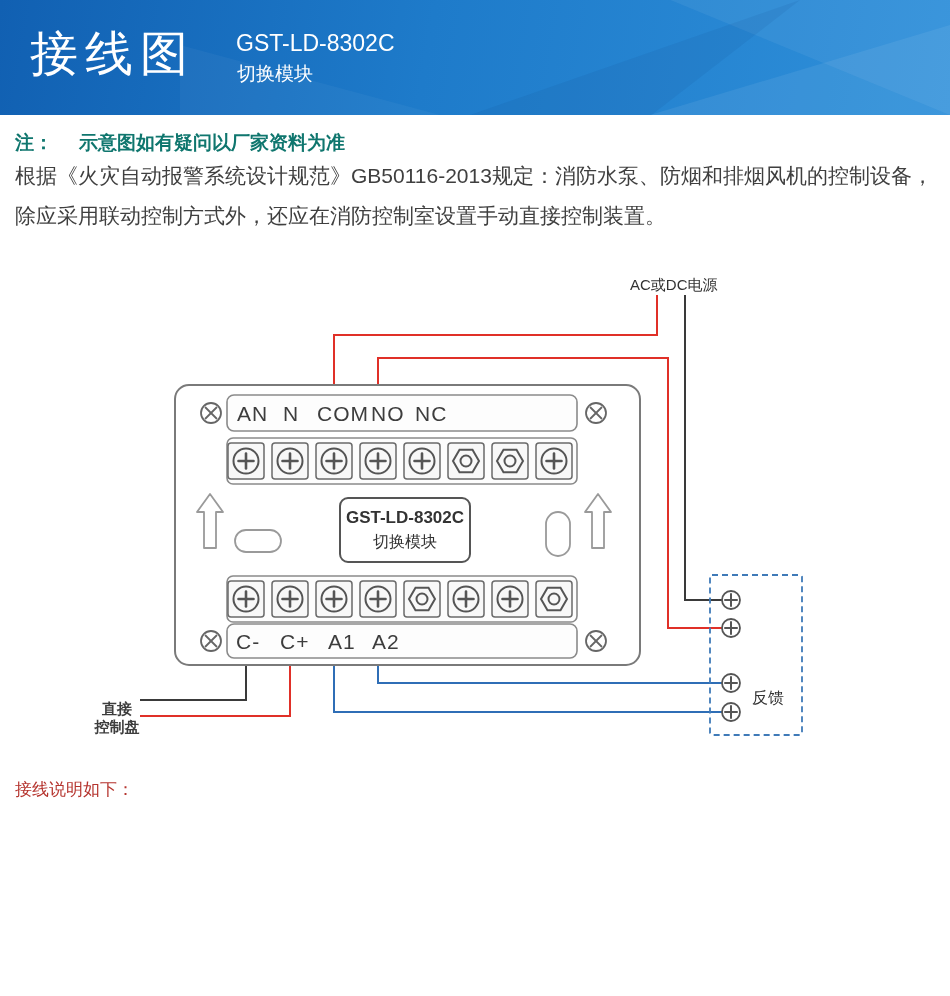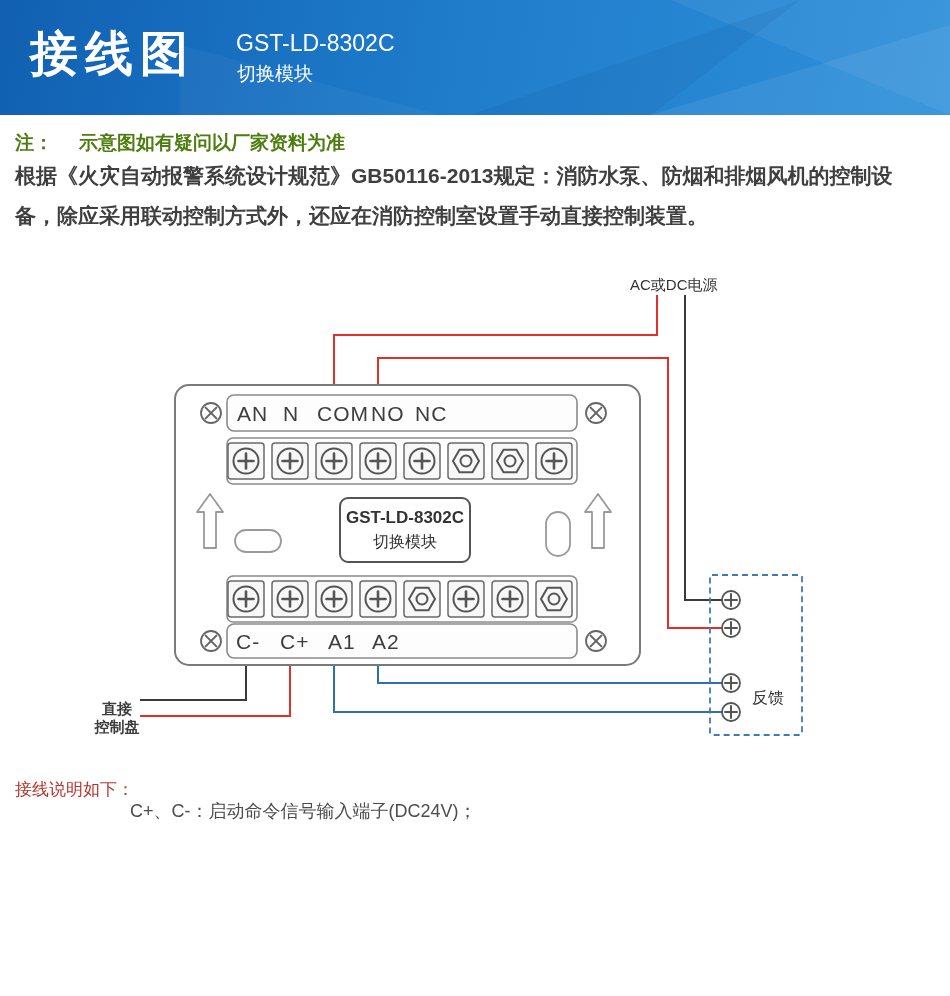--- a/index.html
+++ b/index.html
@@ -6,28 +6,28 @@
   #page{position:relative;width:950px;height:996px;background:#ffffff;overflow:hidden;}
 
   
   .header{position:absolute;top:0;left:0;width:950px;height:115px;
           background:linear-gradient(100deg,#1160b2 0%,#1e7bca 45%,#2f90da 100%);overflow:hidden;}
   .deco{position:absolute;}
   .d1{top:0;right:0;width:430px;height:115px;background:rgba(255,255,255,0.06);clip-path:polygon(35% 0,100% 0,100% 100%);}
   .d2{top:0;right:150px;width:330px;height:115px;background:rgba(10,50,110,0.08);clip-path:polygon(0 100%,100% 0,55% 100%);}
   .d3{bottom:0;right:0;width:300px;height:90px;background:rgba(255,255,255,0.07);clip-path:polygon(100% 0,100% 100%,0 100%);}
   .d4{bottom:0;left:180px;width:260px;height:70px;background:rgba(255,255,255,0.04);clip-path:polygon(0 0,100% 100%,0 100%);}
-  .header-title{position:absolute;left:30px;top:22px;font-size:48px;font-weight:bold;color:#ffffff;letter-spacing:7px;}
+  .header-title{position:absolute;left:30px;top:22px;font-size:48px;font-weight:normal;color:#ffffff;letter-spacing:7px;}
   .header-model{position:absolute;left:236px;top:30px;font-size:23px;color:#ffffff;}
   .header-sub{position:absolute;left:237px;top:61px;font-size:19px;color:#ffffff;}
 
   
-  .note{position:absolute;left:15px;top:130px;font-size:19px;font-weight:bold;color:#4d7c0f;}
+  .note{position:absolute;left:15px;top:130px;font-size:19px;font-weight:bold;color:#0f766e;}
   .note .note-text{margin-left:26px;}
-  .regulation{position:absolute;left:15px;top:156px;width:918px;font-size:21px;line-height:40px;color:#3f3f3f;font-weight:bold;}
+  .regulation{position:absolute;left:15px;top:156px;width:918px;font-size:21px;line-height:40px;color:#3f3f3f;}
 
   
   .diagram-svg{position:absolute;left:0;top:270px;}
   .module-outline{fill:#ffffff;stroke:#7a7a7a;stroke-width:2;}
   .strip{fill:#fdfdfd;stroke:#8a8a8a;stroke-width:1.6;}
   .tsq{fill:#f8f8f8;stroke:#6a6a6a;stroke-width:1.5;}
   .tc{fill:none;stroke:#555555;stroke-width:2;}
   .tl{stroke:#555555;stroke-width:2.6;stroke-linecap:round;}
   .hex{fill:none;stroke:#555555;stroke-width:2;}
   .xscrew circle{fill:#ffffff;stroke:#666666;stroke-width:1.8;}
@@ -41,21 +41,21 @@
   .name-box{fill:#ffffff;stroke:#555555;stroke-width:2;}
   .tlabel{font-size:21px;fill:#3d3d3d;letter-spacing:1px;}
   .mname{font-size:17px;font-weight:bold;fill:#333333;}
   .mname2{font-size:16px;fill:#333333;}
   .pwr{font-size:15px;fill:#333333;}
   .fb{font-size:16px;fill:#333333;}
   .panel{font-size:15px;font-weight:600;fill:#3d3d3d;}
 
   
   .instructions{position:absolute;left:15px;top:778px;width:920px;}
-  .instr-title{font-size:17px;color:#b5342e;margin-bottom:0;}
+  .instr-title{font-size:17px;color:#b5342e;margin-bottom:12px;}
   .instr-line{font-size:18px;line-height:21px;color:#4c4c4c;margin-bottom:17px;}
 </style>
 </head>
 <body>
 
 <div id="page">
 
   <div class="header">
     <div class="deco d1"></div>
     <div class="deco d2"></div>
@@ -251,16 +251,15 @@
     </g>
     <g class="xscrew">
       <circle cx="596" cy="371" r="10"></circle>
         <line x1="590" y1="365" x2="602" y2="377"></line>
         <line x1="590" y1="377" x2="602" y2="365"></line>
     </g>
   </svg>
 
   <div class="instructions">
     <div class="instr-title">接线说明如下：</div>
-    <div class="instr-line" style="padding-left:115px">C+、C-：启动命令信号输入端子(DC24V)；</div>
   </div>
 
 </div>
 
 </body></html>

